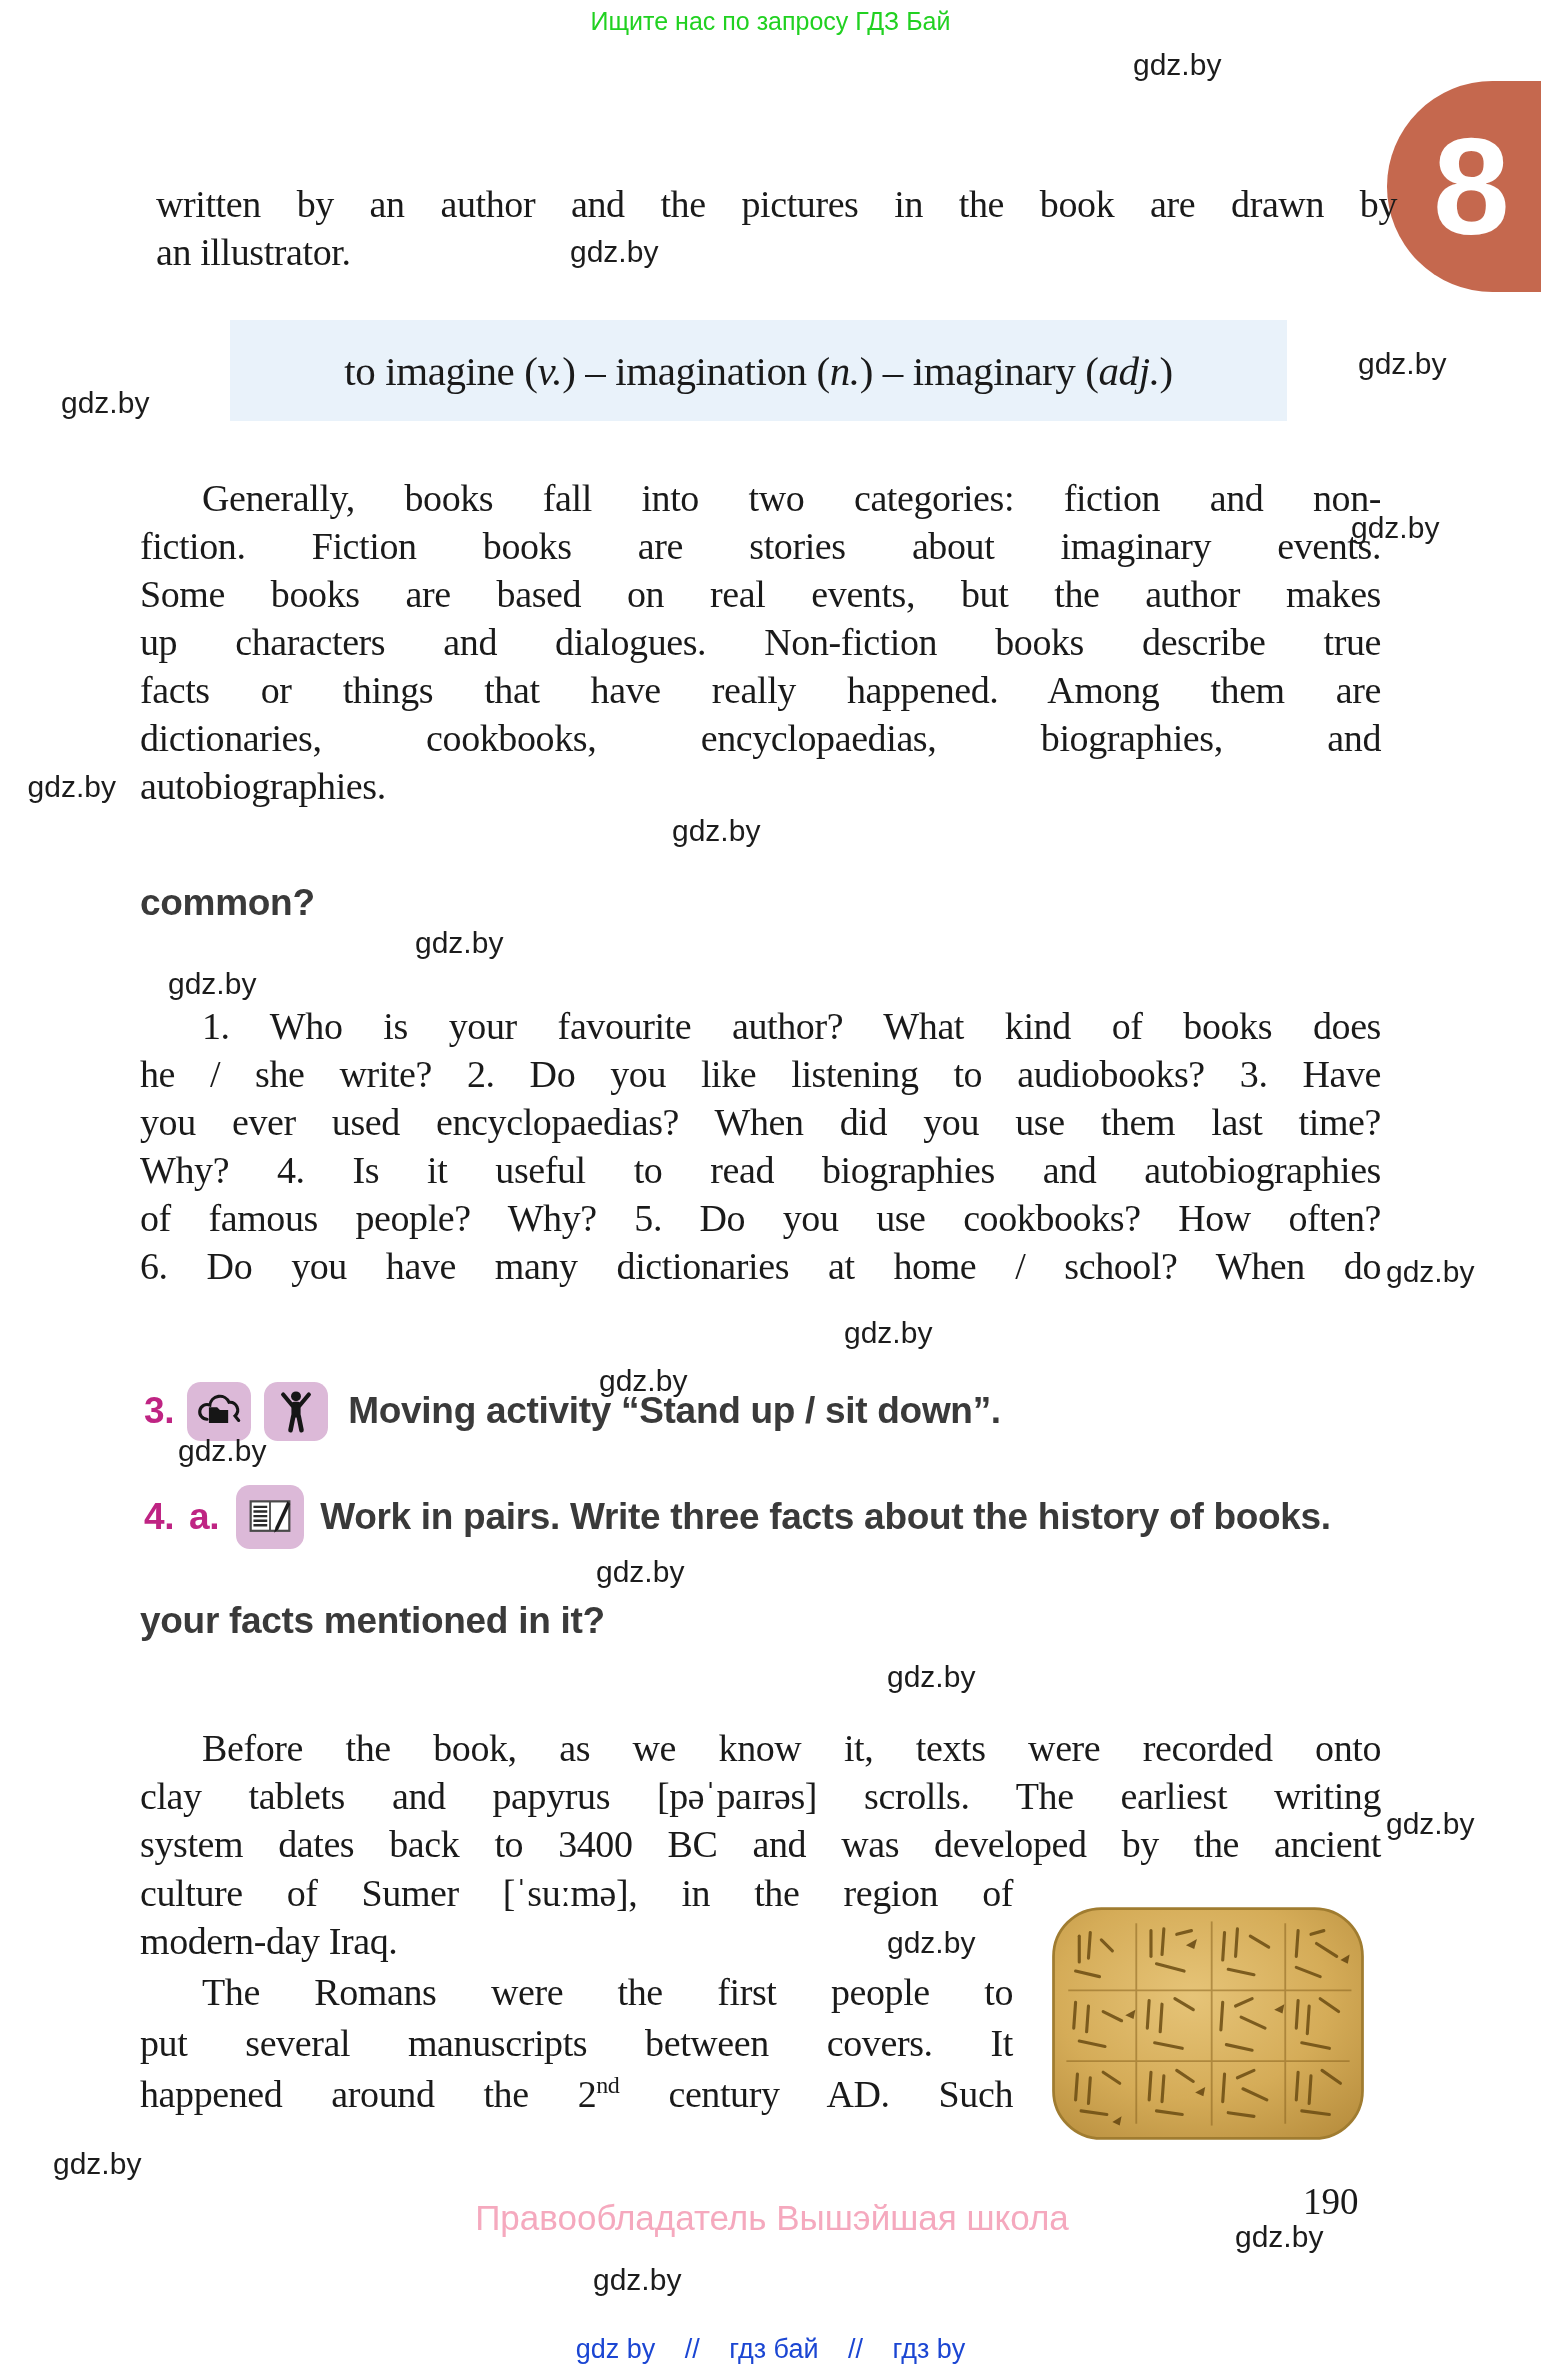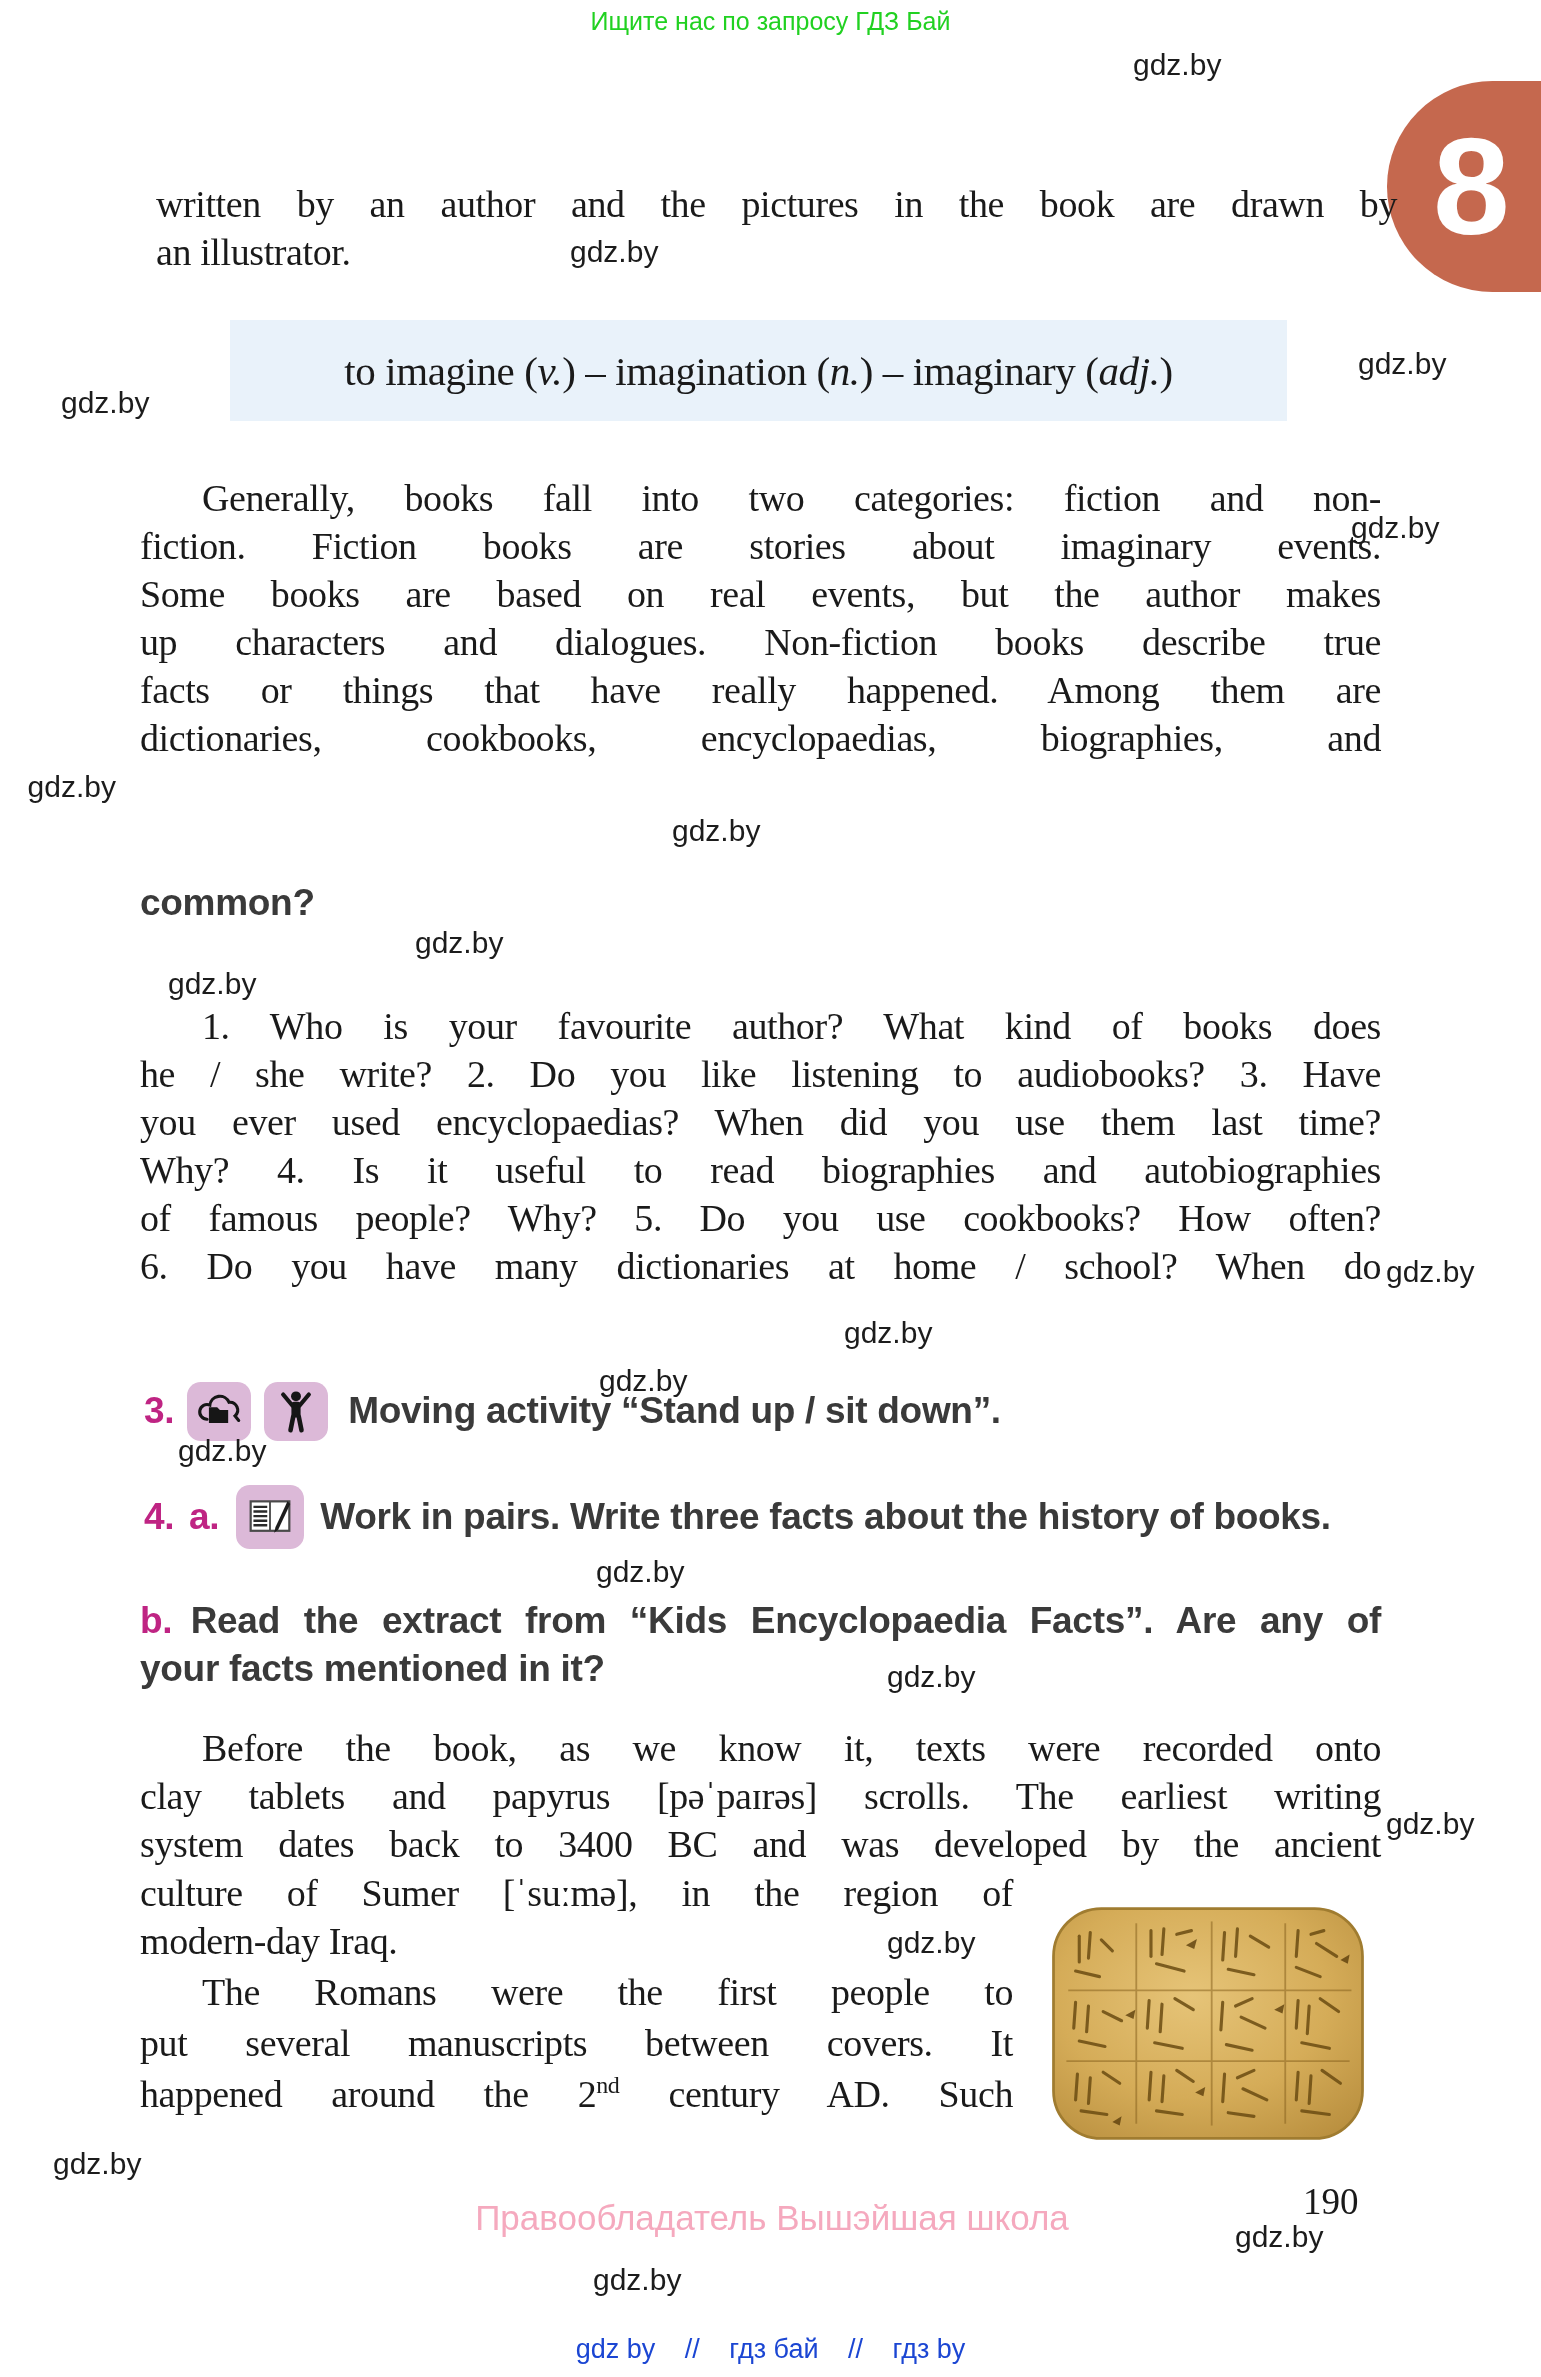--- a/index.html
+++ b/index.html
@@ -69,20 +69,21 @@
     <span><span>to imagine (</span><span class="it">v.</span><span>) – imagination (</span><span class="it">n.</span><span>) – imaginary (</span><span class="it">adj.</span><span>)</span></span>
   </div>
 
   <div class="abs serif" style="left:140px;top:474px;width:1241px;">
     <div class="jline ind">Generally, books fall into two categories: fiction and non-</div>
     <div class="jline">fiction. Fiction books are stories about imaginary events.</div>
     <div class="jline">Some books are based on real events, but the author makes</div>
     <div class="jline">up characters and dialogues. Non-fiction books describe true</div>
     <div class="jline">facts or things that have really happened. Among them are</div>
     <div class="jline">dictionaries, cookbooks, encyclopaedias, biographies, and</div>
+    <div class="lline">autobiographies.</div>
   </div>
 
   <div class="abs hsans" style="left:140px;top:880px;width:1241px;">
     <div class="lline">common?</div>
   </div>
 
   <div class="abs serif" style="left:140px;top:1002px;width:1241px;">
     <div class="jline ind">1. Who is your favourite author? What kind of books does</div>
     <div class="jline">he / she write? 2. Do you like listening to audiobooks? 3. Have</div>
     <div class="jline">you ever used encyclopaedias? When did you use them last time?</div>
@@ -120,21 +121,20 @@
         <rect x="6" y="8" width="42" height="32" fill="#ffffff" stroke="#4a4a4a" stroke-width="2.4"></rect>
         <path d="M27 8 v32" stroke="#4a4a4a" stroke-width="2"></path>
         <path d="M9 14 h15 M9 19 h15 M9 24 h15 M9 29 h15 M9 34 h15" stroke="#2a2a2a" stroke-width="2.6"></path>
         <path d="M46 8 L33 36 l-1.5 6 l4.5 -3.5 L49 11 z" fill="#1c1c1c"></path>
       </svg>
     </span>
     <span class="hsans">Work in pairs. Write three facts about the history of books.</span>
   </div>
 
   <div class="abs hsans" style="left:140px;top:1597px;width:1241px;line-height:48px;">
-    <div class="jline"><span class="num gapR">b.</span><span>Read the extract from “Kids Encyclopaedia Facts”. Are any of</span></div>
     <div class="lline">your facts mentioned in it?</div>
   </div>
 
   <div class="abs serif" style="left:140px;top:1724px;width:1241px;">
     <div class="jline ind">Before the book, as we know it, texts were recorded onto</div>
     <div class="jline">clay tablets and papyrus [pəˈpaɪrəs] scrolls. The earliest writing</div>
     <div class="jline">system dates back to 3400 BC and was developed by the ancient</div>
   </div>
 
   <div class="abs serif" style="left:140px;top:1869px;width:873px;">

